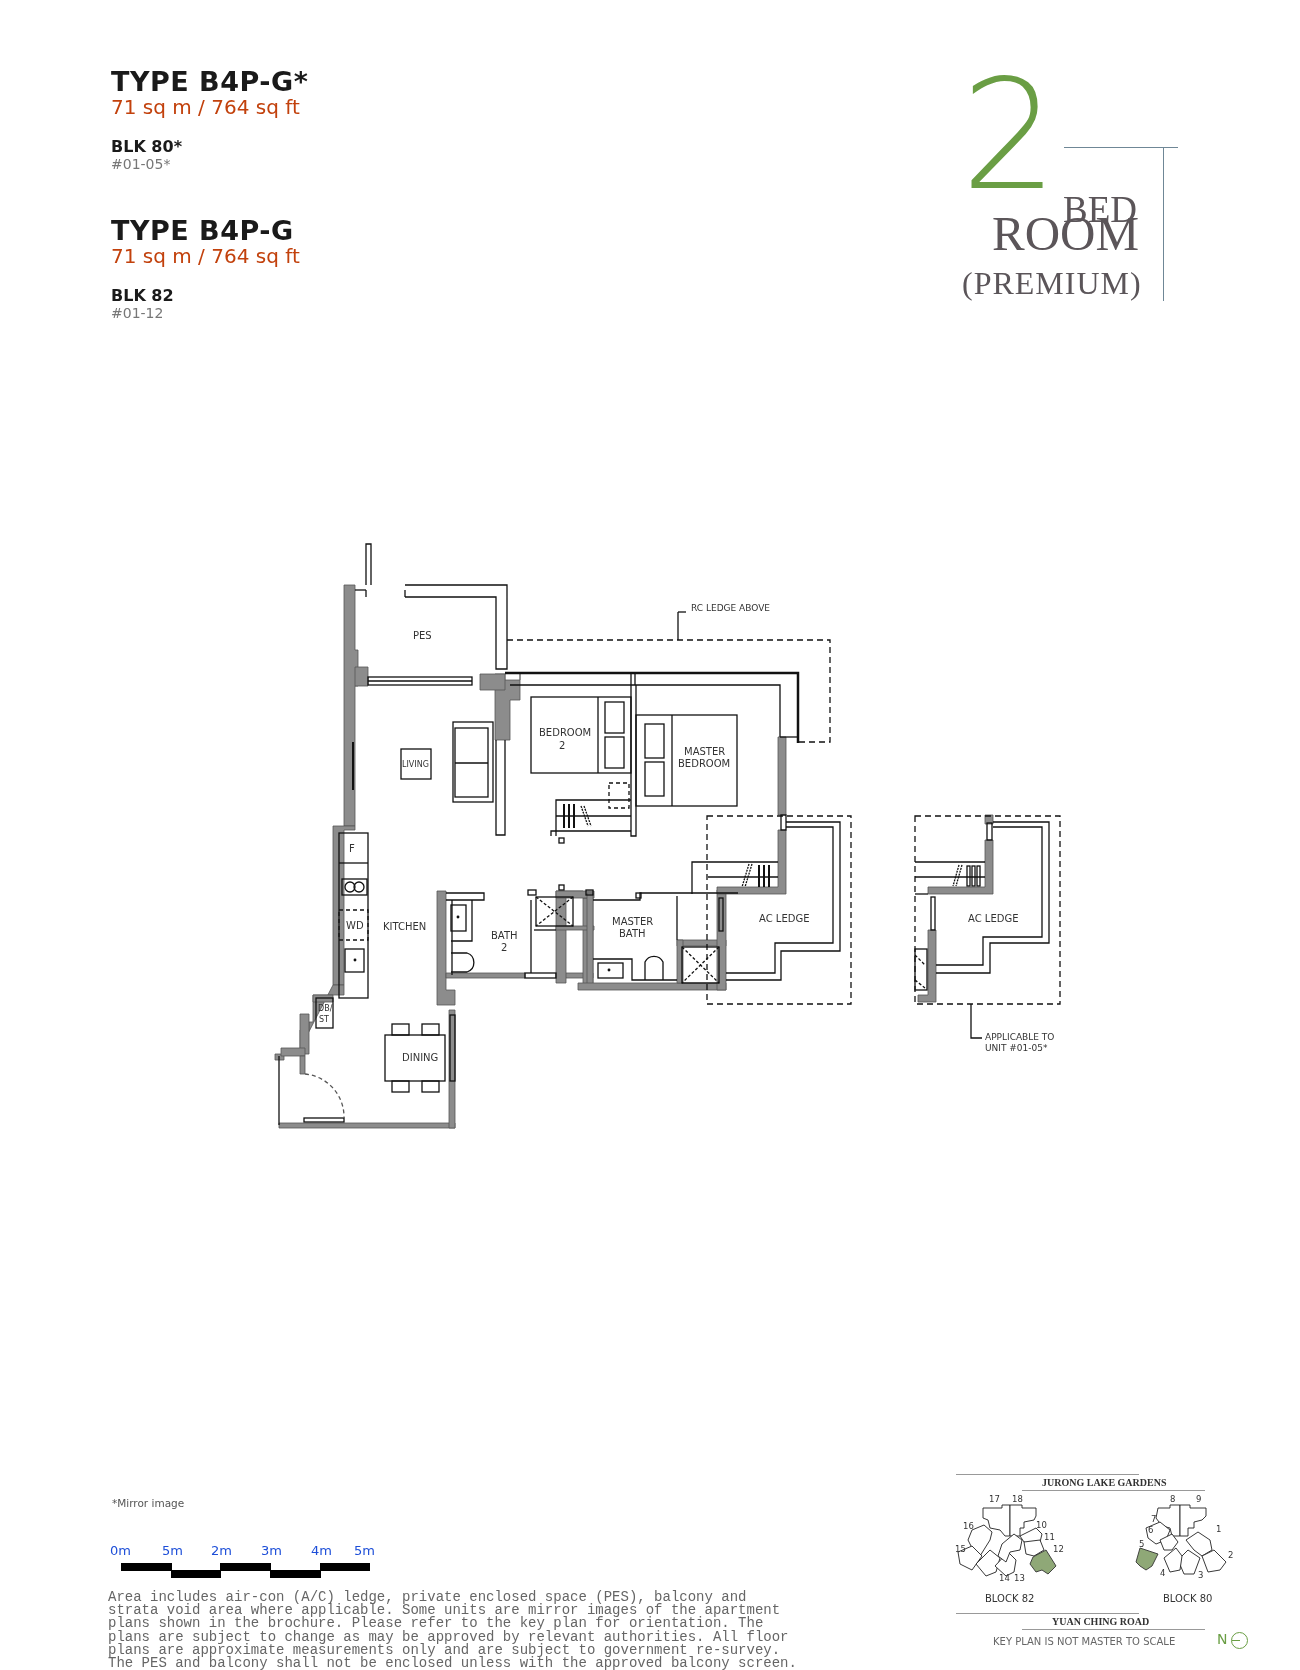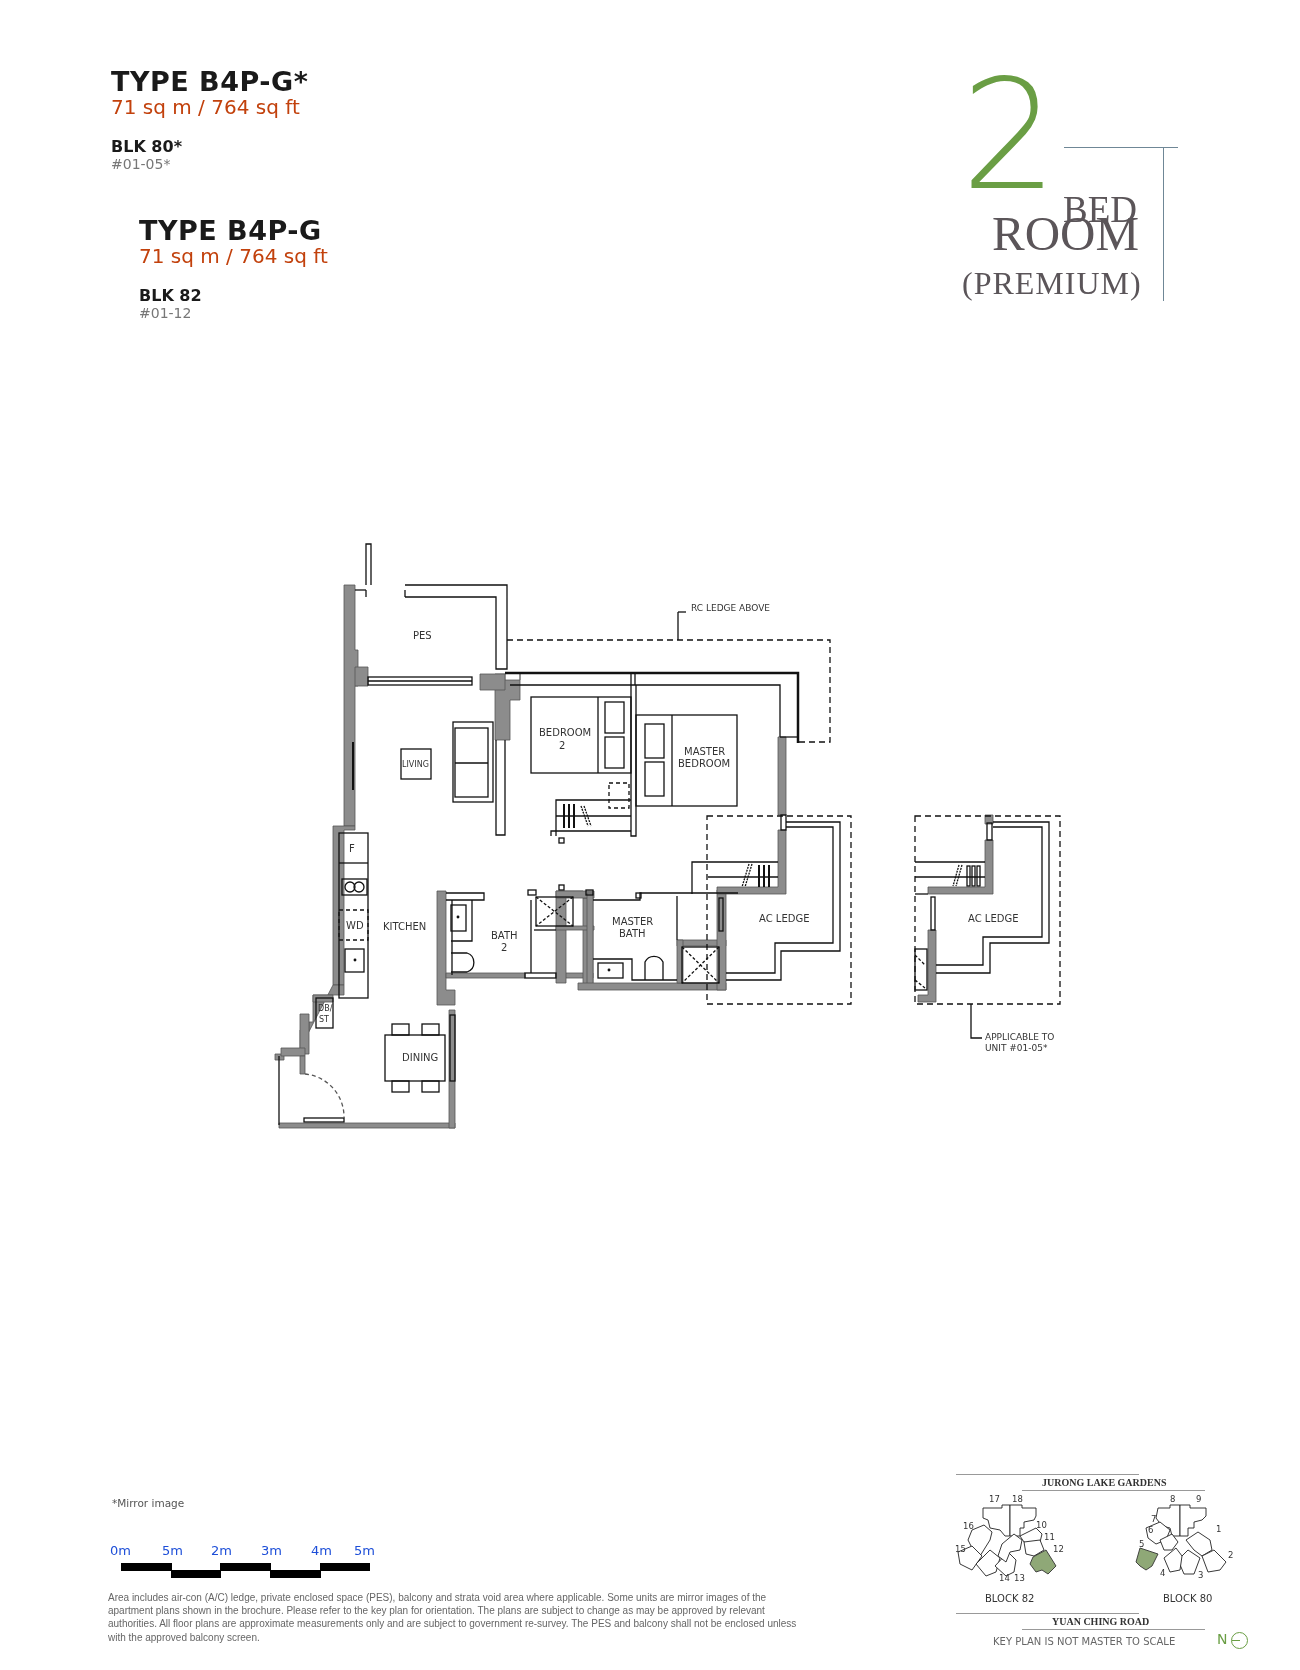--- a/index.html
+++ b/index.html
@@ -10,36 +10,36 @@
   .type-area { font-family:"DejaVu Sans", sans-serif; font-size:20px; color:#c2410c; }
   .blk-title { font-family:"DejaVu Sans", sans-serif; font-weight:bold; font-size:16px; color:#1a1a1a; }
   .blk-units { font-family:"DejaVu Sans", sans-serif; font-size:14px; color:#777; }
   .hero-num { font-family:"DejaVu Sans", sans-serif; font-weight:300; font-size:152px; color:#6a9e44; line-height:1; }
   .hero-word { font-family:"Liberation Serif", "DejaVu Serif", serif; color:#5b5559; }
   .hero-line-h { background:#6f8796; height:1px; }
   .hero-line-v { background:#6f8796; width:1px; }
   .plan-label { font-family:"DejaVu Sans", sans-serif; font-size:10px; fill:#333; }
   .note { font-family:"DejaVu Sans", sans-serif; font-size:10.5px; color:#555; }
   .scale-label { font-family:"DejaVu Sans", sans-serif; font-size:13px; color:#1d4ed8; }
-  .disclaimer { font-family:Liberation Sans, sans-serif; font-size:10px; color:#666; line-height:13.2px; width:690px; }
+  .disclaimer { font-family:Liberation Mono, monospace; font-size:14px; color:#666; line-height:13.2px; width:690px; }
   .kp-title { font-family:Liberation Serif, serif; font-weight:bold; font-size:10px; color:#333;padding-left:20px; }
   .kp-block { font-family:"DejaVu Sans", sans-serif; font-size:10px; color:#333; }
   .kp-foot { font-family:"DejaVu Sans", sans-serif; font-size:10px; color:#666; }
   .kp-north { font-family:"DejaVu Sans", sans-serif; font-size:14px; color:#6a9e44; }
 </style>
 </head>
 <body>
 
 <div class="abs" style="left:111px; top:66px;">
   <div class="type-title">TYPE B4P-G*</div>
   <div class="type-area" style="margin-top:-2px;">71 sq m / 764 sq ft</div>
   <div class="blk-title" style="margin-top:18px;">BLK 80*</div>
   <div class="blk-units">#01-05*</div>
 </div>
-<div class="abs" style="left:111px; top:215px;margin-left:28px;">
+<div class="abs" style="left:111px; top:215px;">
   <div class="type-title">TYPE B4P-G</div>
   <div class="type-area" style="margin-top:-2px;">71 sq m / 764 sq ft</div>
   <div class="blk-title" style="margin-top:18px;">BLK 82</div>
   <div class="blk-units">#01-12</div>
 </div>
 
 <div class="abs" style="left:960px; top:60px; width:210px; height:250px;">
   <div class="abs hero-num" style="left:1px; top:0px;">2</div>
   <div class="abs hero-line-h" style="left:104px; top:87px; width:114px;"></div>
   <div class="abs hero-line-v" style="left:203px; top:87px; height:154px;"></div>

